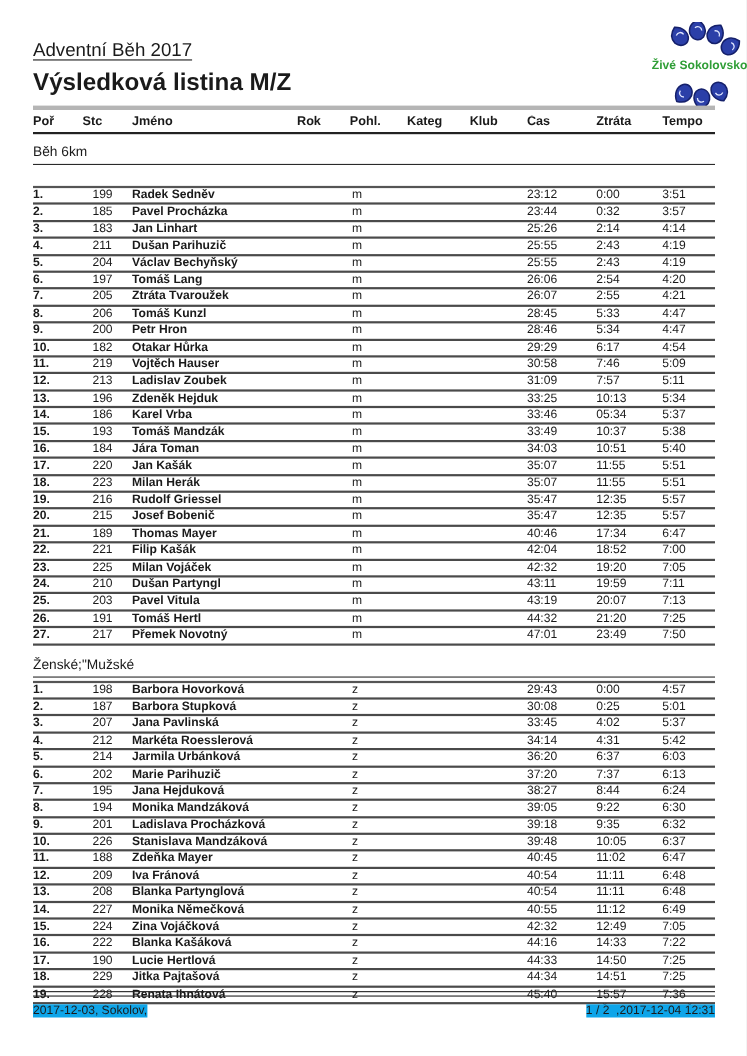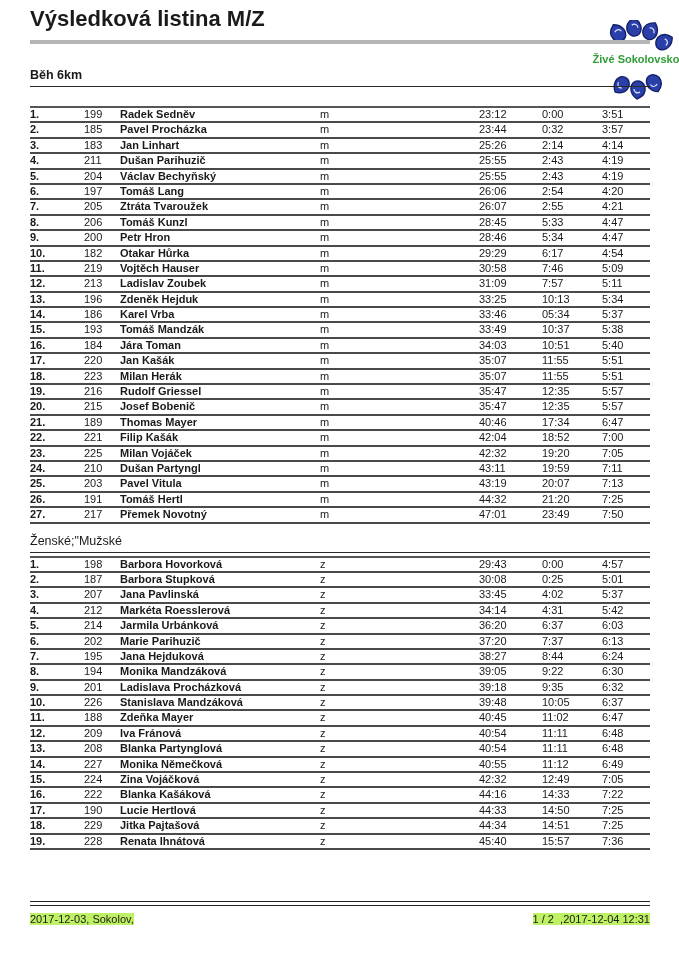--- a/index.html
+++ b/index.html
@@ -41,21 +41,21 @@
     border-bottom:2px solid #222;
   }
   .colheader .cell { white-space:nowrap; }
 
   
   .section-heading {
     font-size:12.5px; font-weight:400;
     padding:4px 0 4px 0;
     border-bottom:1.5px solid #2a2a2a;
   }
-  .section:first-child .section-heading { margin-top:20px;font-weight:bold; }
+  .section:first-child .section-heading { margin-top:5px; }
   .section + .section .section-heading { margin-top:6px; }
   .section:first-child .rows { margin-top:19px; }
   .section + .section .rows { margin-top:3px; }
 
   .rows { border-top:2.5px solid #555; }
   .row {
     box-sizing:border-box;
     height:15.4px;
     line-height:13px;
     border-bottom:2px solid #4a4a4a;
@@ -75,21 +75,21 @@
     height:3px;
     border-top:1.5px solid #222;
     border-bottom:1.5px solid #222;
   }
   .footer {
     position:absolute; left:30px; right:29px; top:913px;
     font-size:11px;
     display:flex; justify-content:space-between;
   }
   .footer .f-center { position:absolute; left:0; right:0; text-align:right; }
-  .footer .f-left, .footer .f-right { position:relative; z-index:1; background:#bef264; }
+  .footer .f-left, .footer .f-right { position:relative; z-index:1; background:#0ea5e9; }
 </style>
 </head>
 <body>
 
 <div class="page">
 
   <svg class="logo" width="110" height="86" viewBox="0 0 110 86" aria-hidden="true">
     <defs>
       <g id="petal">
         <path d="M0,-10 C6,-6 8,1 4,6 C0,10 -6,8 -8,2 C-9,-4 -5,-8 0,-10 Z" fill="#2b3fa8" stroke="#15206b" stroke-width="1.4"></path>
@@ -100,24 +100,37 @@
     <use href="#petal" transform="translate(54,8) rotate(-5)"></use>
     <use href="#petal" transform="translate(70,12) rotate(25)"></use>
     <use href="#petal" transform="translate(83,23) rotate(55)"></use>
     <use href="#petal" transform="translate(40,64) rotate(215)"></use>
     <use href="#petal" transform="translate(56,69) rotate(180)"></use>
     <use href="#petal" transform="translate(72,63) rotate(150)"></use>
     <text x="55" y="43" text-anchor="middle" font-family="Liberation Sans, sans-serif" font-size="11" font-weight="700" fill="#2f9e36">Živé Sokolovsko</text>
   </svg>
 
   <div class="content">
+    <div class="title">Adventní Běh 2017</div>
     <div class="subtitle">Výsledková listina M/Z</div>
 
     <div class="graybar"></div>
 
+    <div class="colheader grid">
+      <span class="cell">Poř</span>
+      <span class="cell">Stc</span>
+      <span class="cell">Jméno</span>
+      <span class="cell">Rok</span>
+      <span class="cell">Pohl.</span>
+      <span class="cell">Kateg</span>
+      <span class="cell">Klub</span>
+      <span class="cell">Čas</span>
+      <span class="cell">Ztráta</span>
+      <span class="cell">Tempo</span>
+    </div>
 
     <div id="sections">
   <section class="section">
     <div class="section-heading">
       <span class="section-heading-text">Běh 6km</span>
     </div>
     <div class="rows">
   <div class="row grid">
     <span class="cell c0">1.</span>
     <span class="cell c1">199</span>

